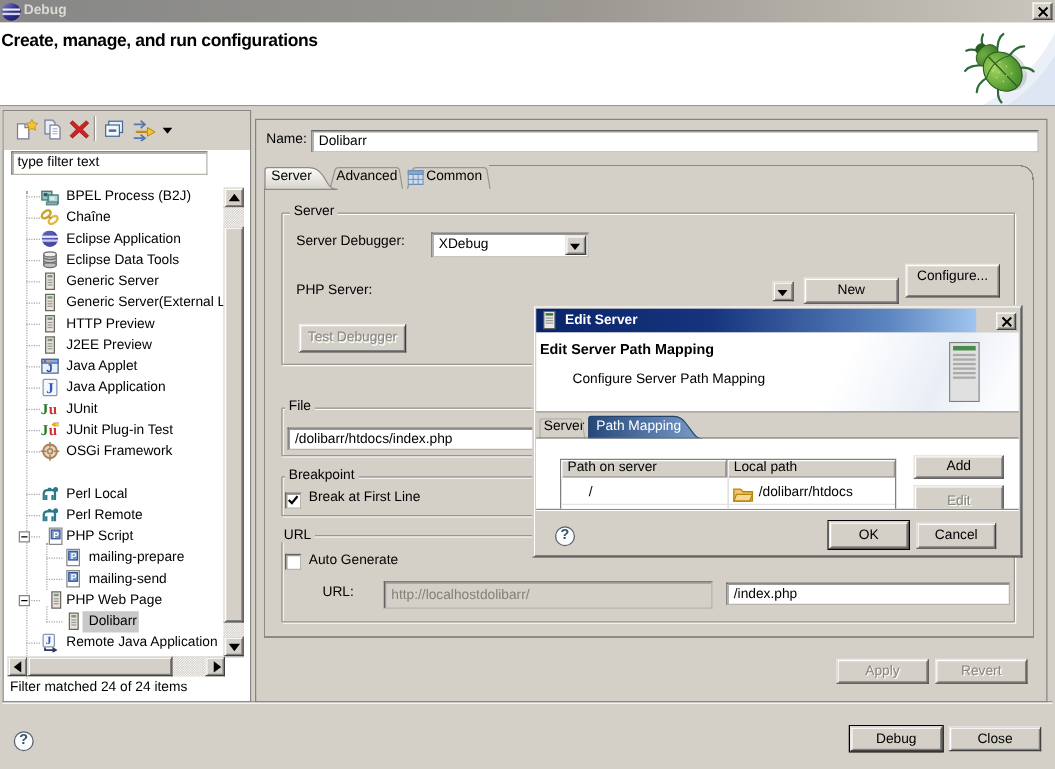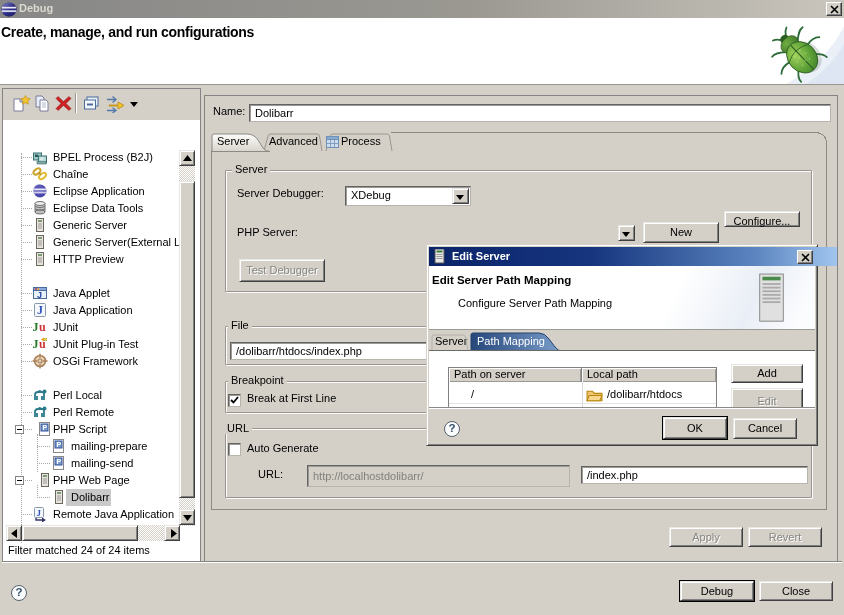--- a/index.html
+++ b/index.html
@@ -38,21 +38,21 @@
 .btn .bt { position:absolute; width:100%; top:3px; }
 .btn.disabled { color:#878681; text-shadow:1px 1px 0 #fff; }
 .group { position:absolute; border:1px solid #999691; border-radius:1px; box-shadow:1px 1px 0 #fdfcfb, inset 1px 1px 0 #fdfcfb; }
 .legend { position:absolute; top:-7px; background:#d4d0c8; padding:0 3px; }
 .cb { position:absolute; width:13px; height:13px; background:#fff; border:1px solid; border-color:#636363 #b8b4ac #b8b4ac #636363; box-shadow:inset 1px 1px 0 #9c9a94; }
 .combo-arrow { position:absolute; background:#d4d0c8; border:1px solid; border-color:#e9e7e3 #404040 #404040 #e9e7e3; box-shadow: inset 1px 1px 0 #fff, inset -1px -1px 0 #808080; }
 .combo-arrow svg { position:absolute; left:2px; top:5px; }
 
 #dialog { left:426px; top:244px; width:392px; height:202px; background:#d4d0c8;
   border:1px solid; border-color:#d4d0c8 #404040 #404040 #d4d0c8; box-shadow: inset 1px 1px 0 #fff, inset -1px -1px 0 #808080; }
-#dtitle { left:2px; top:2px; width:408px; height:19px; background:linear-gradient(to right,#0a246a 0%,#16357e 40%,#5c85c0 80%,#a0c5ee 100%);text-decoration:underline; }
+#dtitle { left:2px; top:2px; width:352px; height:19px; background:linear-gradient(to right,#0a246a 0%,#16357e 40%,#5c85c0 80%,#a0c5ee 100%);text-decoration:underline; }
 #dtitle .t { position:absolute; left:23px; top:3px; color:#fff; font-weight:bold; }
 #dclose { left:370px; top:5px; width:16px; height:14px; background:#d4d0c8; border:1px solid; border-color:#fff #404040 #404040 #fff; box-shadow: inset -1px -1px 0 #808080; }
 #dheader { left:2px; top:21px; width:386px; height:64px; background:linear-gradient(115deg,#fff 62%,#e9eef6 82%,#fbfcfe 95%); border-bottom:1px solid #9c9a94; }
 #dheader .h1 { position:absolute; left:6px; top:8px; font-weight:bold; font-size:11.5px; }
 #dheader .h2 { position:absolute; left:16px; top:31px;margin-left:17px; }
 #dtabs { left:2px; top:86px; width:386px; height:20px; }
 #dcontent { left:2px; top:106px; width:386px; height:57px; background:#ffffff; border-bottom:1px solid #8c8a85; box-shadow:0 1px 0 #fff; overflow:hidden; }
 #dtable { position:absolute; left:19px; top:16px; width:269px; height:60px; border:1px solid #808080; background:#fff; }
 .th { position:absolute; top:0; height:14px; background:#d4d0c8; border-right:1px solid #808080; box-shadow: inset 1px 1px 0 #fff, inset -1px -1px 0 #9c9a94; padding:0 0 0 5px; }
 #dbottom { left:2px; top:164px; width:386px; height:34px; background:#d4d0c8; }
@@ -157,20 +157,21 @@
       </svg>
       <svg class="abs" style="left:103px;top:5px" width="20" height="19" viewBox="0 0 20 19">
         <path d="M1,5.5 L9,5.5 M6.5,2.5 L10,5.5 L6.5,8.5" stroke="#5577aa" stroke-width="1.3" fill="none"></path>
         <path d="M3,11 L12,11 L12,8 L18,11.5 L12,15 L12,12 L3,12 Z" fill="#f4c430" stroke="#b8860b" stroke-width="0.8"></path>
         <path d="M1,16.5 L9,16.5 M6.5,13.8 L10,16.5 L6.5,19" stroke="#5577aa" stroke-width="1.3" fill="none"></path>
       </svg>
       <svg class="abs" style="left:127px;top:13px" width="8" height="5" viewBox="0 0 8 5">
           <path d="M0,0 L8,0 L4,5 Z" fill="#000"></path>
         </svg>
     </div>
+    <div id="filterbox" class="abs">type filter text</div>
     <div id="tree" class="abs" style="left:0px;top:56px;width:176px;height:398px;overflow:hidden">
       <div class="abs" style="left:18px;top:8px;width:1px;height:486px;border-left:1px dotted #a8a8a8"></div>
       <div class="trow" style="top:4px">
       <div class="abs" style="left:18px;top:8px;width:11px;border-top:1px dotted #a8a8a8"></div>
       <svg class="ticon" style="left:29px" width="16" height="16" viewBox="0 0 16 16">
             <rect x="1.5" y="4" width="8" height="7" fill="#9fc6c6" stroke="#39706e"></rect>
             <rect x="3" y="5.5" width="3" height="2.5" fill="#2a5a58"></rect>
             <rect x="6.5" y="7" width="8" height="7" fill="#b8d8d8" stroke="#39706e"></rect>
             <rect x="8" y="8.5" width="3.5" height="2.5" fill="#d8ecec"></rect>
             <rect x="5" y="12.5" width="9" height="2.5" fill="#88a8a8" stroke="#39706e" stroke-width="0.6"></rect>
@@ -232,20 +233,31 @@
       <div class="trow" style="top:106px">
       <div class="abs" style="left:18px;top:8px;width:11px;border-top:1px dotted #a8a8a8"></div>
       <svg class="ticon" style="left:29px" width="16" height="16" viewBox="0 0 16 16">
             <rect x="4.5" y="1.5" width="7" height="13" fill="#e8e4dc" stroke="#6a675f"></rect>
             <rect x="6" y="3" width="4" height="2" fill="#7a9a7a"></rect>
             <rect x="6" y="6.5" width="4" height="1" fill="#999"></rect>
             <rect x="6" y="8.5" width="4" height="1" fill="#999"></rect>
             <rect x="6" y="10.5" width="4" height="1" fill="#999"></rect>
           </svg>
       <div class="lbl" style="left:50px">HTTP Preview</div>
+      </div>
+      <div class="trow" style="top:123px">
+      <div class="abs" style="left:18px;top:8px;width:11px;border-top:1px dotted #a8a8a8"></div>
+      <svg class="ticon" style="left:29px" width="16" height="16" viewBox="0 0 16 16">
+            <rect x="4.5" y="1.5" width="7" height="13" fill="#e8e4dc" stroke="#6a675f"></rect>
+            <rect x="6" y="3" width="4" height="2" fill="#7a9a7a"></rect>
+            <rect x="6" y="6.5" width="4" height="1" fill="#999"></rect>
+            <rect x="6" y="8.5" width="4" height="1" fill="#999"></rect>
+            <rect x="6" y="10.5" width="4" height="1" fill="#999"></rect>
+          </svg>
+      <div class="lbl" style="left:50px">J2EE Preview</div>
       </div>
       <div class="trow" style="top:140px">
       <div class="abs" style="left:18px;top:8px;width:11px;border-top:1px dotted #a8a8a8"></div>
       <svg class="ticon" style="left:29px" width="16" height="16" viewBox="0 0 16 16">
             <rect x="1.5" y="2.5" width="13" height="11" fill="#e8f0f8" stroke="#4a6a9a"></rect>
             <rect x="1.5" y="2.5" width="13" height="3" fill="#88aadd" stroke="#4a6a9a"></rect>
             <circle cx="4" cy="4" r="0.9" fill="#cc3333"></circle>
             <circle cx="6.5" cy="4" r="0.9" fill="#eeaa22"></circle>
             <text x="5" y="12.5" font-family="Liberation Sans" font-size="9" font-weight="bold" fill="#2244aa">J</text>
           </svg>
@@ -418,21 +430,21 @@
         <path d="M115,19 L119,4 Q119.5,2 122,2 L176,2 Q178,2 178.5,4 L181,19" fill="none" stroke="#9a968e"></path>
         <path d="M1,19.5 L1,4 Q1,2 3,2 L36,2 Q43,2 47,8 L52,16 Q54.5,19.5 59,19.5 Z" fill="url(#seltab)" stroke="#8c8a85"></path>
       </svg>
       <div class="abs" style="left:6px;top:3px">Server</div>
       <div class="abs" style="left:58px;top:3px">Advanced</div>
       <svg class="abs" style="left:115px;top:4px" width="13" height="12" viewBox="0 0 13 12">
         <rect x="0.5" y="0.5" width="12" height="11" fill="#cfdceb" stroke="#7090b8"></rect>
         <rect x="0.5" y="0.5" width="12" height="3" fill="#88aacc" stroke="#7090b8"></rect>
         <path d="M4.5,3.5 L4.5,11.5 M8.5,3.5 L8.5,11.5 M0.5,7.5 L12.5,7.5" stroke="#7090b8" stroke-width="0.8"></path>
       </svg>
-      <div class="abs" style="left:130px;top:3px">Process</div>
+      <div class="abs" style="left:130px;top:3px">Common</div>
     </div>
     <svg class="abs" style="left:5px;top:33px" width="620" height="384" viewBox="0 0 620 384">
       <path d="M1.5,21 L1.5,380.5 L616.5,380.5 L616.5,15 Q616.5,3.5 604,3.5 L181,3.5" fill="none" stroke="#8c8a85" shape-rendering="crispEdges"></path>
     </svg>
 
     <div class="group abs" style="left:20px;top:74px;width:587px;height:122px"></div>
     <div class="legend abs" style="left:27px;top:67px">Server</div>
     <div class="abs" style="left:32px;top:91px">Server Debugger:</div>
     <div class="input abs" style="left:140px;top:90px;width:126px;height:20px">
         <div class="txt">XDebug</div>
@@ -444,21 +456,21 @@
       </div>
     <div class="abs" style="left:32px;top:130px">PHP Server:</div>
     <div class="combo-arrow abs" style="left:413px;top:129px;width:17px;height:16px">
         <svg width="11" height="7" viewBox="0 0 11 7">
           <path d="M1,1 L9,1 L5,6 Z" fill="#000"></path>
         </svg>
       </div>
     <div class="btn abs" style="left:438px;top:126px;width:76px;height:21px">
         <div class="bt">New</div>
       </div>
-    <div class="btn abs" style="left:519px;top:115px;width:76px;height:16px">
+    <div class="btn abs" style="left:519px;top:115px;width:76px;height:27px">
         <div class="bt">Configure...</div>
       </div>
     <div class="btn abs disabled" style="left:34px;top:163px;width:86px;height:23px">
         <div class="bt" style="top:4px">Test Debugger</div>
       </div>
 
     <div class="group abs" style="left:20px;top:230px;width:587px;height:39px"></div>
     <div class="legend abs" style="left:23px;top:223px">File</div>
     <div class="input abs" style="left:25px;top:246px;width:572px;height:18px">
         <div class="txt">/dolibarr/htdocs/index.php</div>

